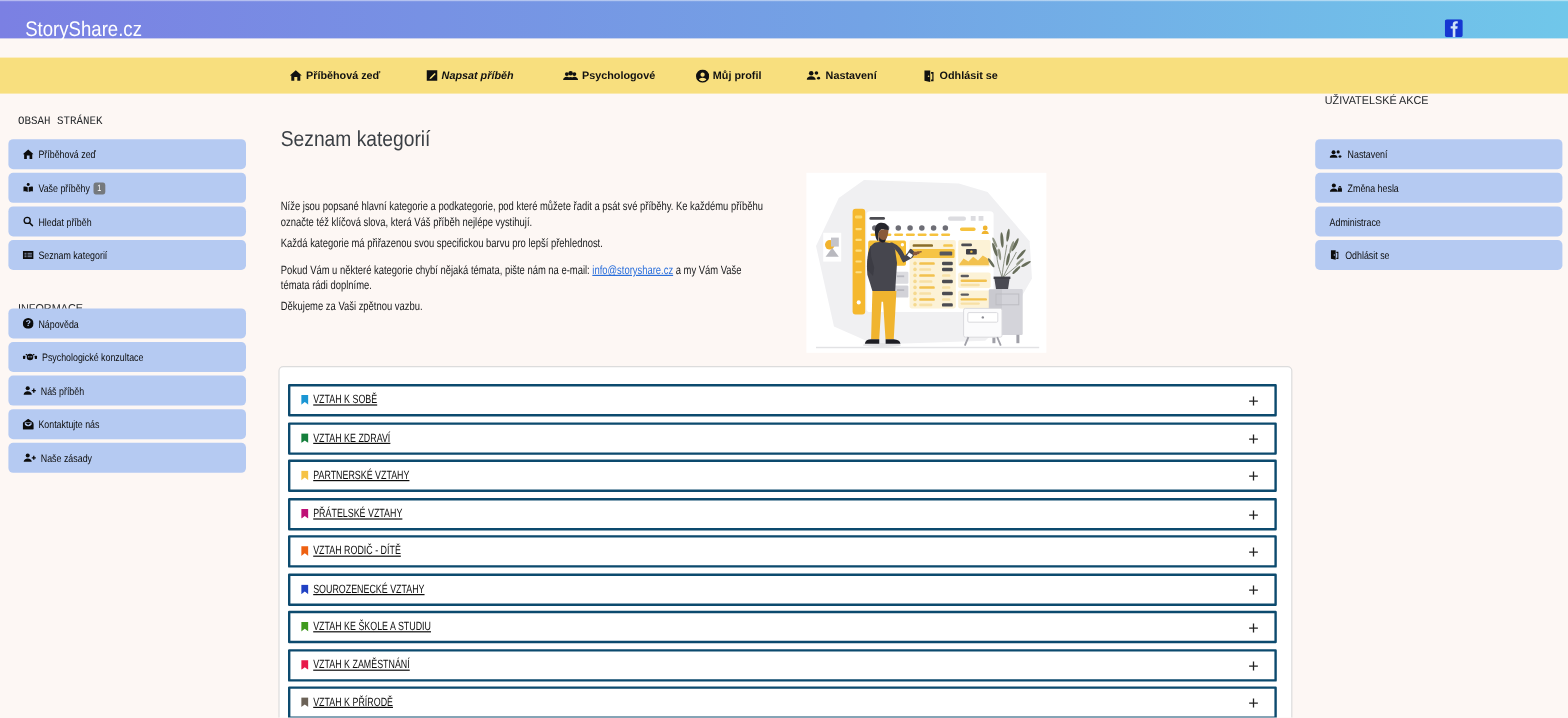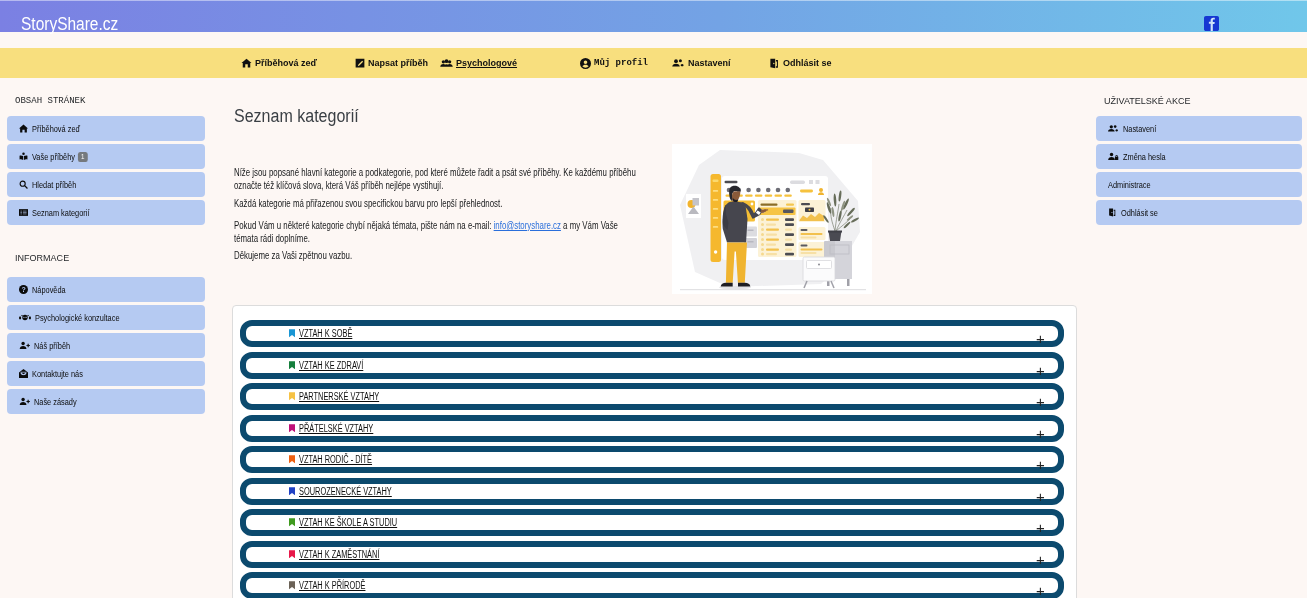--- a/index.html
+++ b/index.html
@@ -40,22 +40,22 @@
           background:#fff; }
   .text { position:absolute; left:0; top:167px; width:600px; font-size:10px;
           line-height:12.7px; color:#17191b; transform:scaleX(.785);
           transform-origin:0 0; }
   .text p { margin-bottom:6px; }
   .text a { color:#2a6fdb; text-decoration:underline; }
   .accordion { position:absolute; left:-2px; top:305px; width:845px; height:300px;
                background:#fff; border:1px solid #dcdcdc; border-radius:4px;
                padding:14px 12px 14px 7px; }
   .row { display:flex; align-items:center; position:relative; height:27px;
-         margin-bottom:4.5px; background:#fff; border:6px solid #0c4a6e;
-         border-radius:12px;padding-left:34px; }
+         margin-bottom:4.5px; background:#fff; border:2px solid #0c4a6e;
+         border-radius:1px; }
   .row svg.bm { margin-left:9px; flex:none; }
   .row a { font-size:10px; color:#0e0e0e; margin-left:4px;
            text-decoration:underline; display:inline-block; transform:scaleX(.74);
            transform-origin:0 50%; white-space:nowrap; }
   .row .plus { position:absolute; right:9.5px; top:0; width:16px; height:27px;
                font-size:15px; font-weight:normal; color:#222; text-align:center;
                line-height:26px; }
 </style>
 </head>
 <body>
@@ -65,30 +65,30 @@
   <svg class="fb" viewBox="0 0 24 24">
       <path fill="#1637d2" d="M21 0H3C1.3 0 0 1.3 0 3v18c0 1.7 1.3 3 3 3h18c1.7 0 3-1.3 3-3V3c0-1.7-1.3-3-3-3z"></path>
       <path fill="#cfe3f8" d="M16.7 12.6l.5-3.2h-3.1V7.3c0-.9.4-1.7 1.8-1.7h1.4V2.8s-1.3-.2-2.5-.2c-2.5 0-4.2 1.5-4.2 4.3v2.4H7.8v3.2h2.8V24h3.5V12.6h2.6z"></path>
     </svg>
 </div>
 
 <div class="nav">
   <a style="left:241px;"><svg width="11" height="10" viewBox="0 0 16 16">
         <path fill="#111" d="M8 1L0 8h2v7h4v-5h4v5h4V8h2L8 1z"></path>
       </svg>Příběhová zeď</a>
-  <a style="left:355px;"><svg width="10" height="10" viewBox="0 0 16 16">
+  <a style="left:355px;font-style:italic;"><svg width="10" height="10" viewBox="0 0 16 16">
         <path fill="#111" d="M1 1h14v14H1z M11.5 4.5l-6 6-1 2.5 2.5-1 6-6-1.5-1.5z" fill-rule="evenodd"></path>
       </svg>Napsat příběh</a>
-  <a style="left:440px;text-decoration:underline;"><svg width="13" height="10" viewBox="0 0 20 16">
+  <a style="left:469px;"><svg width="13" height="10" viewBox="0 0 20 16">
         <circle fill="#111" cx="5" cy="6" r="2.6"></circle>
         <circle fill="#111" cx="15" cy="6" r="2.6"></circle>
         <circle fill="#111" cx="10" cy="5" r="3"></circle>
         <path fill="#111" d="M0 14c0-2.5 2.2-4.4 5-4.4 1.2 0 2.3.4 3.1 1-.9.9-1.5 2-1.5 3.4H0zM13.4 14c0-1.4-.6-2.5-1.5-3.4.8-.6 1.9-1 3.1-1 2.8 0 5 1.9 5 4.4h-6.6zM5.5 14c0-2.3 2-4.1 4.5-4.1s4.5 1.8 4.5 4.1h-9z"></path>
       </svg>Psychologové</a>
-  <a style="left:580px;font-family:Liberation Mono, monospace;"><svg width="11" height="11" viewBox="0 0 16 16">
+  <a style="left:580px;"><svg width="11" height="11" viewBox="0 0 16 16">
         <path fill="#111" d="M8 0a8 8 0 100 16A8 8 0 008 0zm0 3.5a2.6 2.6 0 110 5.2 2.6 2.6 0 010-5.2zM8 14.2a6.2 6.2 0 01-4.6-2.1c.9-1.4 2.6-2.3 4.6-2.3s3.7.9 4.6 2.3A6.2 6.2 0 018 14.2z"></path>
       </svg>Můj profil</a>
   <a style="left:672px;"><svg width="13" height="10" viewBox="0 0 20 16">
         <circle fill="#111" cx="6" cy="5" r="3"></circle>
         <circle fill="#111" cx="13" cy="4.5" r="2.4"></circle>
         <path fill="#111" d="M0 13.5C0 10.8 2.6 9 6 9s6 1.8 6 4.5H0z"></path>
         <path fill="#111" d="M15.5 9.5l1.8.4.9 1.6-1 1.5-1.8.3-1.7-.7-.2-1.8 2-1.3z"></path>
       </svg>Nastavení</a>
   <a style="left:769px;"><svg width="11" height="11" viewBox="0 0 16 16">
         <path fill="#111" d="M2 1h7v14l-7-1.5V1z"></path>
@@ -122,21 +122,21 @@
       </div>
     <div class="sbtn">
         <svg width="9" height="9" viewBox="0 0 16 16">
           <path fill="#0c0c0c" d="M0 2h16v12H0z"></path>
           <path stroke="#b7cbf2" d="M2.5 5.5h3M2.5 8h3M2.5 10.5h3M7 5.5h6.5M7 8h6.5M7 10.5h6.5"></path>
         </svg>
         <span class="sx">Seznam kategorií</span>
       </div>
   </div>
   <div class="sec-label" style="position:absolute; left:8px; top:252px;"><span class="sx">INFORMACE</span></div>
-  <div style="position:absolute; left:0; top:257px; width:198px;margin-top:20px;">
+  <div style="position:absolute; left:0; top:257px; width:198px;">
     <div class="sbtn">
         <svg width="9" height="9" viewBox="0 0 16 16">
           <circle fill="#0c0c0c" cx="8" cy="8" r="8"></circle>
           <text x="8.2" y="12.4" text-anchor="middle" font-size="12.5" font-weight="bold" fill="#b5caf2" font-family="Liberation Sans">?</text>
         </svg>
         <span class="sx">Nápověda</span>
       </div>
     <div class="sbtn">
         <svg width="12" height="9" viewBox="0 0 21 16">
           <rect x="0" y="6" width="3.5" height="5" rx="1" fill="#0c0c0c"></rect>
@@ -172,21 +172,21 @@
           <circle fill="#0c0c0c" cx="7" cy="4.5" r="3"></circle>
           <path fill="#0c0c0c" d="M1 14c0-2.8 2.7-5 6-5s6 2.2 6 5H1z"></path>
           <path fill="#0c0c0c" d="M15 5h2v2h2v2h-2v2h-2V9h-2V7h2V5z"></path>
         </svg>
         <span class="sx">Naše zásady</span>
       </div>
   </div>
 </div>
 
 <div class="right-sb">
-  <div class="sec-label" style="position:absolute; left:8px; top:95px;"><span class="sx">UŽIVATELSKÉ AKCE</span></div>
+  <div class="sec-label" style="position:absolute; left:8px; top:79px;"><span class="sx">UŽIVATELSKÉ AKCE</span></div>
   <div style="position:absolute; left:0; top:116px; width:206px;">
     <div class="sbtn">
         <svg width="11" height="9" viewBox="0 0 20 16">
           <circle fill="#0c0c0c" cx="6" cy="5" r="3"></circle>
           <circle fill="#0c0c0c" cx="13" cy="4.5" r="2.4"></circle>
           <path fill="#0c0c0c" d="M0 13.5C0 10.8 2.6 9 6 9s6 1.8 6 4.5H0z"></path>
           <path fill="#0c0c0c" d="M15.5 9.5l1.8.4.9 1.6-1 1.5-1.8.3-1.7-.7-.2-1.8 2-1.3z"></path>
         </svg>
         <span class="sx">Nastavení</span>
       </div>

